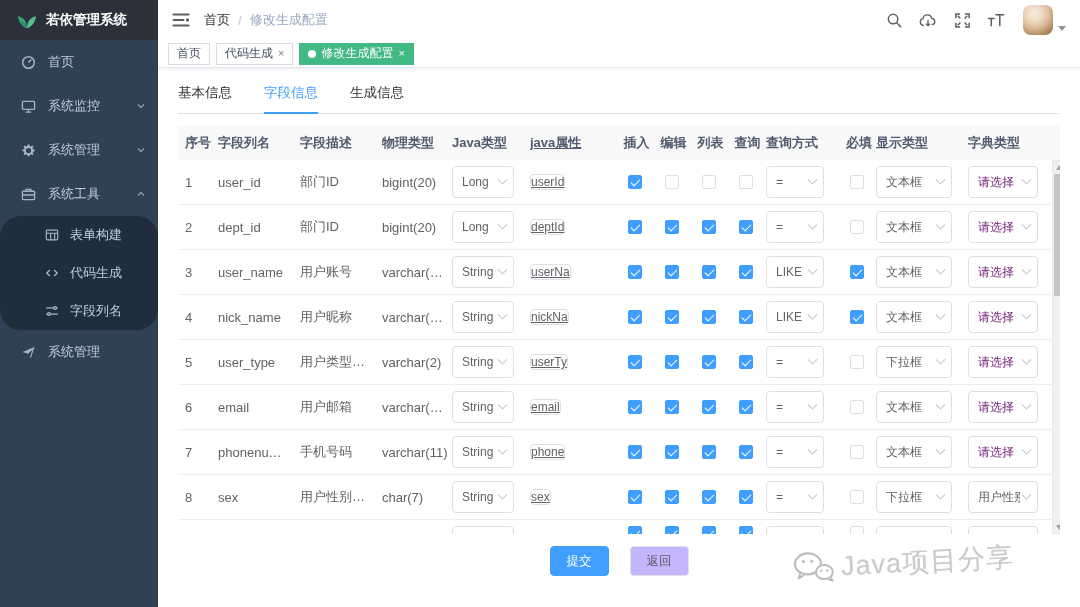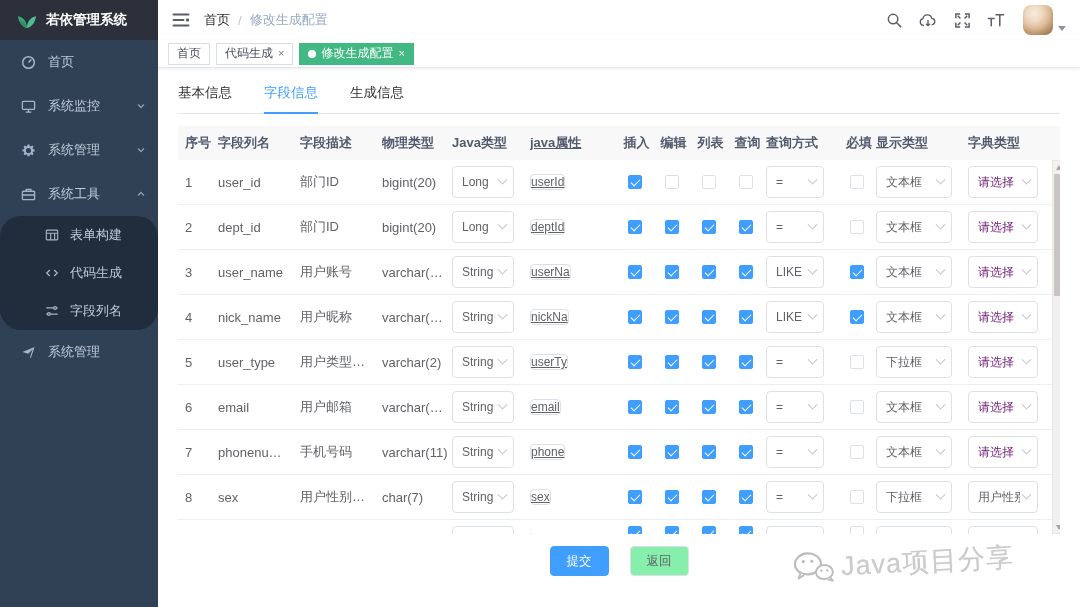--- a/index.html
+++ b/index.html
@@ -86,21 +86,21 @@
   .vs-arrow { position:absolute; left:0; right:0; height:12px; display:flex; align-items:center; justify-content:center; cursor:pointer; }
   .vs-up { top:0; } .vs-down { bottom:0; }
   .vs-up::after { content:""; border-left:3.5px solid transparent; border-right:3.5px solid transparent; border-bottom:5px solid #a9a49e; }
   .vs-down::after { content:""; border-left:3.5px solid transparent; border-right:3.5px solid transparent; border-top:5px solid #a9a49e; }
   .vs-thumb { position:absolute; left:1px; right:1px; top:13px; height:122px; background:#c9c5c0; cursor:pointer; }
 
   
   .form-footer { display:flex; justify-content:center; gap:21px; margin-top:12px; }
   .btn { height:30px; padding:0 16px; border-radius:4px; font-size:12.5px; cursor:pointer; border:1px solid transparent; display:inline-flex; align-items:center; }
   .btn-primary { background:#409EFF; border-color:#409EFF; color:#fff; }
-  .btn-plain { background:#86efac; border-color:#dcdfe6; color:#606266; }
+  .btn-plain { background:#c4b5fd; border-color:#dcdfe6; color:#606266; }
 
   
   .watermark { position:absolute; right:66px; bottom:26px; display:flex; align-items:center; gap:6px; color:#c9c9c9; transform:rotate(-3deg); pointer-events:none; }
   .wm-text { font-size:27px; letter-spacing:1px; color:#cbcbcb; text-shadow:0 0 1px #e0e0e0; }
 
   svg { display:block; }
 </style>
 </head>
 <body>
 

